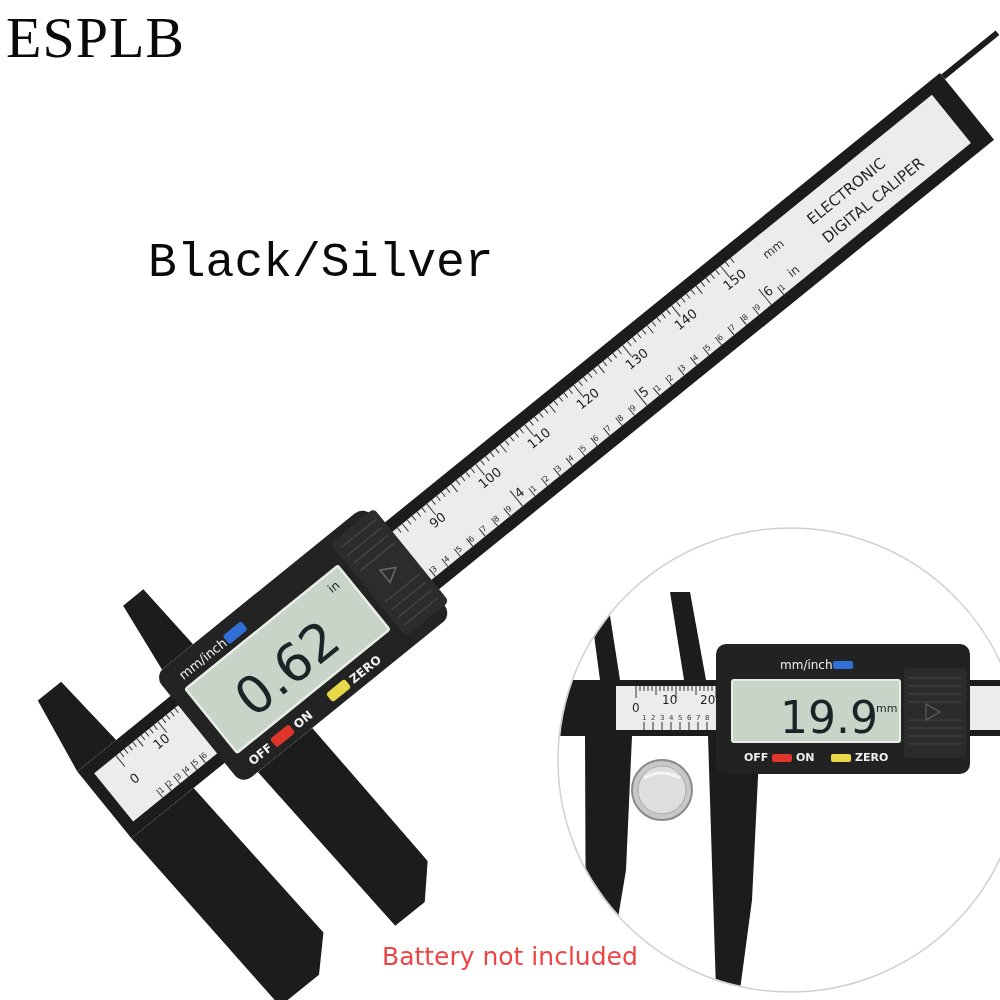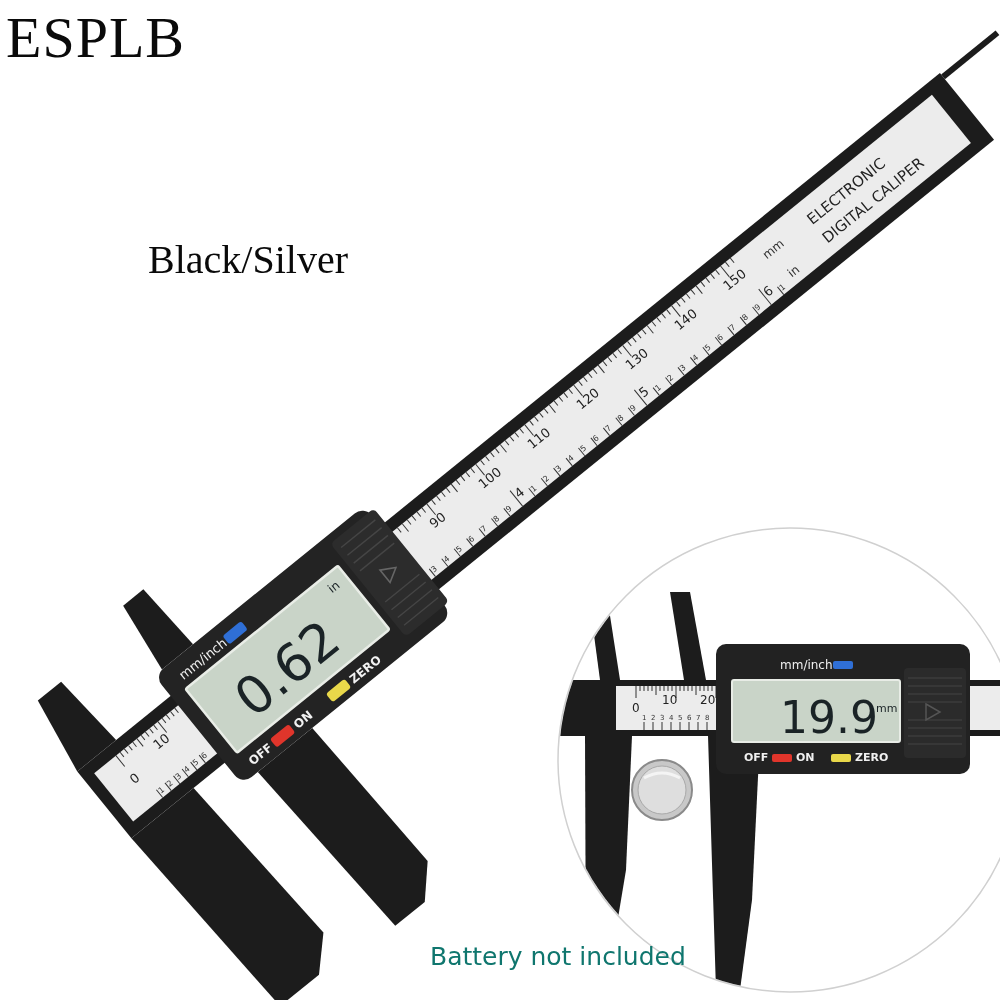--- a/index.html
+++ b/index.html
@@ -1,19 +1,19 @@
 <!DOCTYPE html>
 <html><head>
 <meta charset="utf-8">
 <style>
   html,body{margin:0;padding:0;background:#ffffff;}
   body{width:1000px;height:1000px;position:relative;overflow:hidden;font-family:"DejaVu Sans",sans-serif;}
   .brand{position:absolute;left:6px;top:4px;font-family:Liberation Serif, serif;font-size:58px;color:#0a0a0a;letter-spacing:1px;font-weight:400;}
-  .variant{position:absolute;left:148px;top:236px;font-family:Liberation Serif, serif;font-size:40px;color:#0a0a0a;}
-  .note{position:absolute;left:382px;top:942px;font-family:"DejaVu Sans",sans-serif;font-size:25px;color:#0f766e;margin-left:48px;}
+  .variant{position:absolute;left:148px;top:236px;font-family:Liberation Mono, monospace;font-size:48px;color:#0a0a0a;}
+  .note{position:absolute;left:382px;top:942px;font-family:"DejaVu Sans",sans-serif;font-size:25px;color:#ef4444;}
   svg.scene{position:absolute;left:0;top:0;width:1000px;height:1000px;}
   .lbl{font-family:"DejaVu Sans",sans-serif;}
 </style>
 </head>
 <body>
 
 <div class="brand">ESPLB</div>
 <div class="variant">Black/Silver</div>
 
 <svg class="scene" viewBox="0 0 1000 1000" xmlns="http://www.w3.org/2000/svg">

